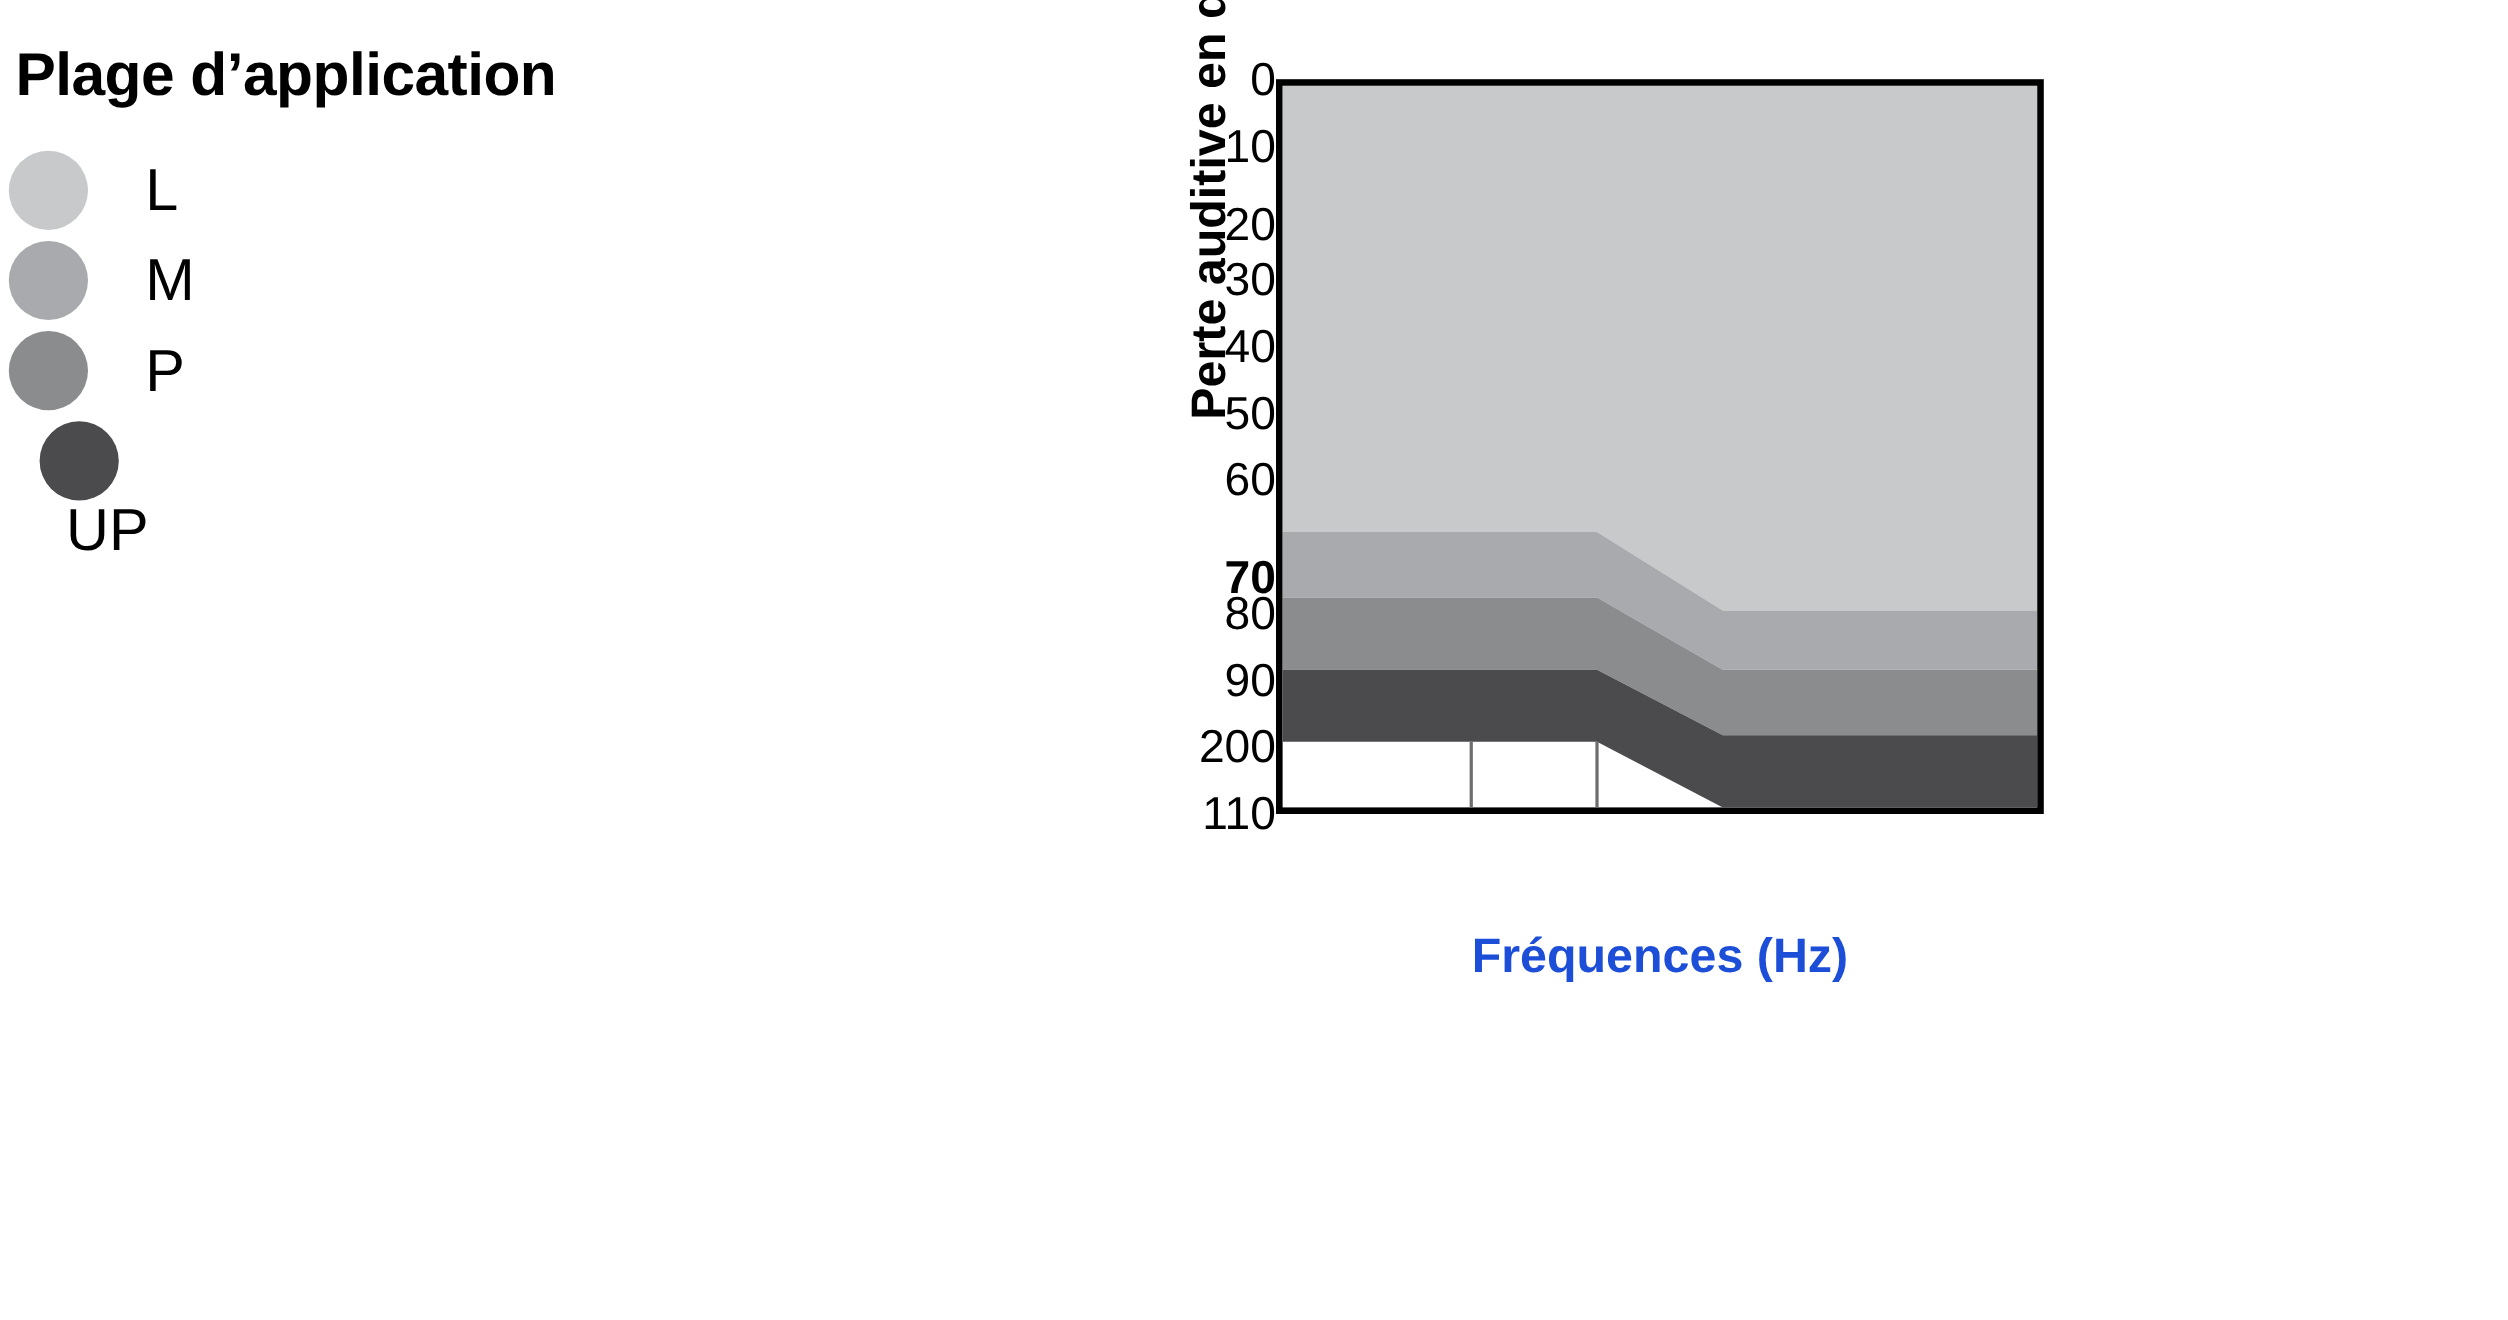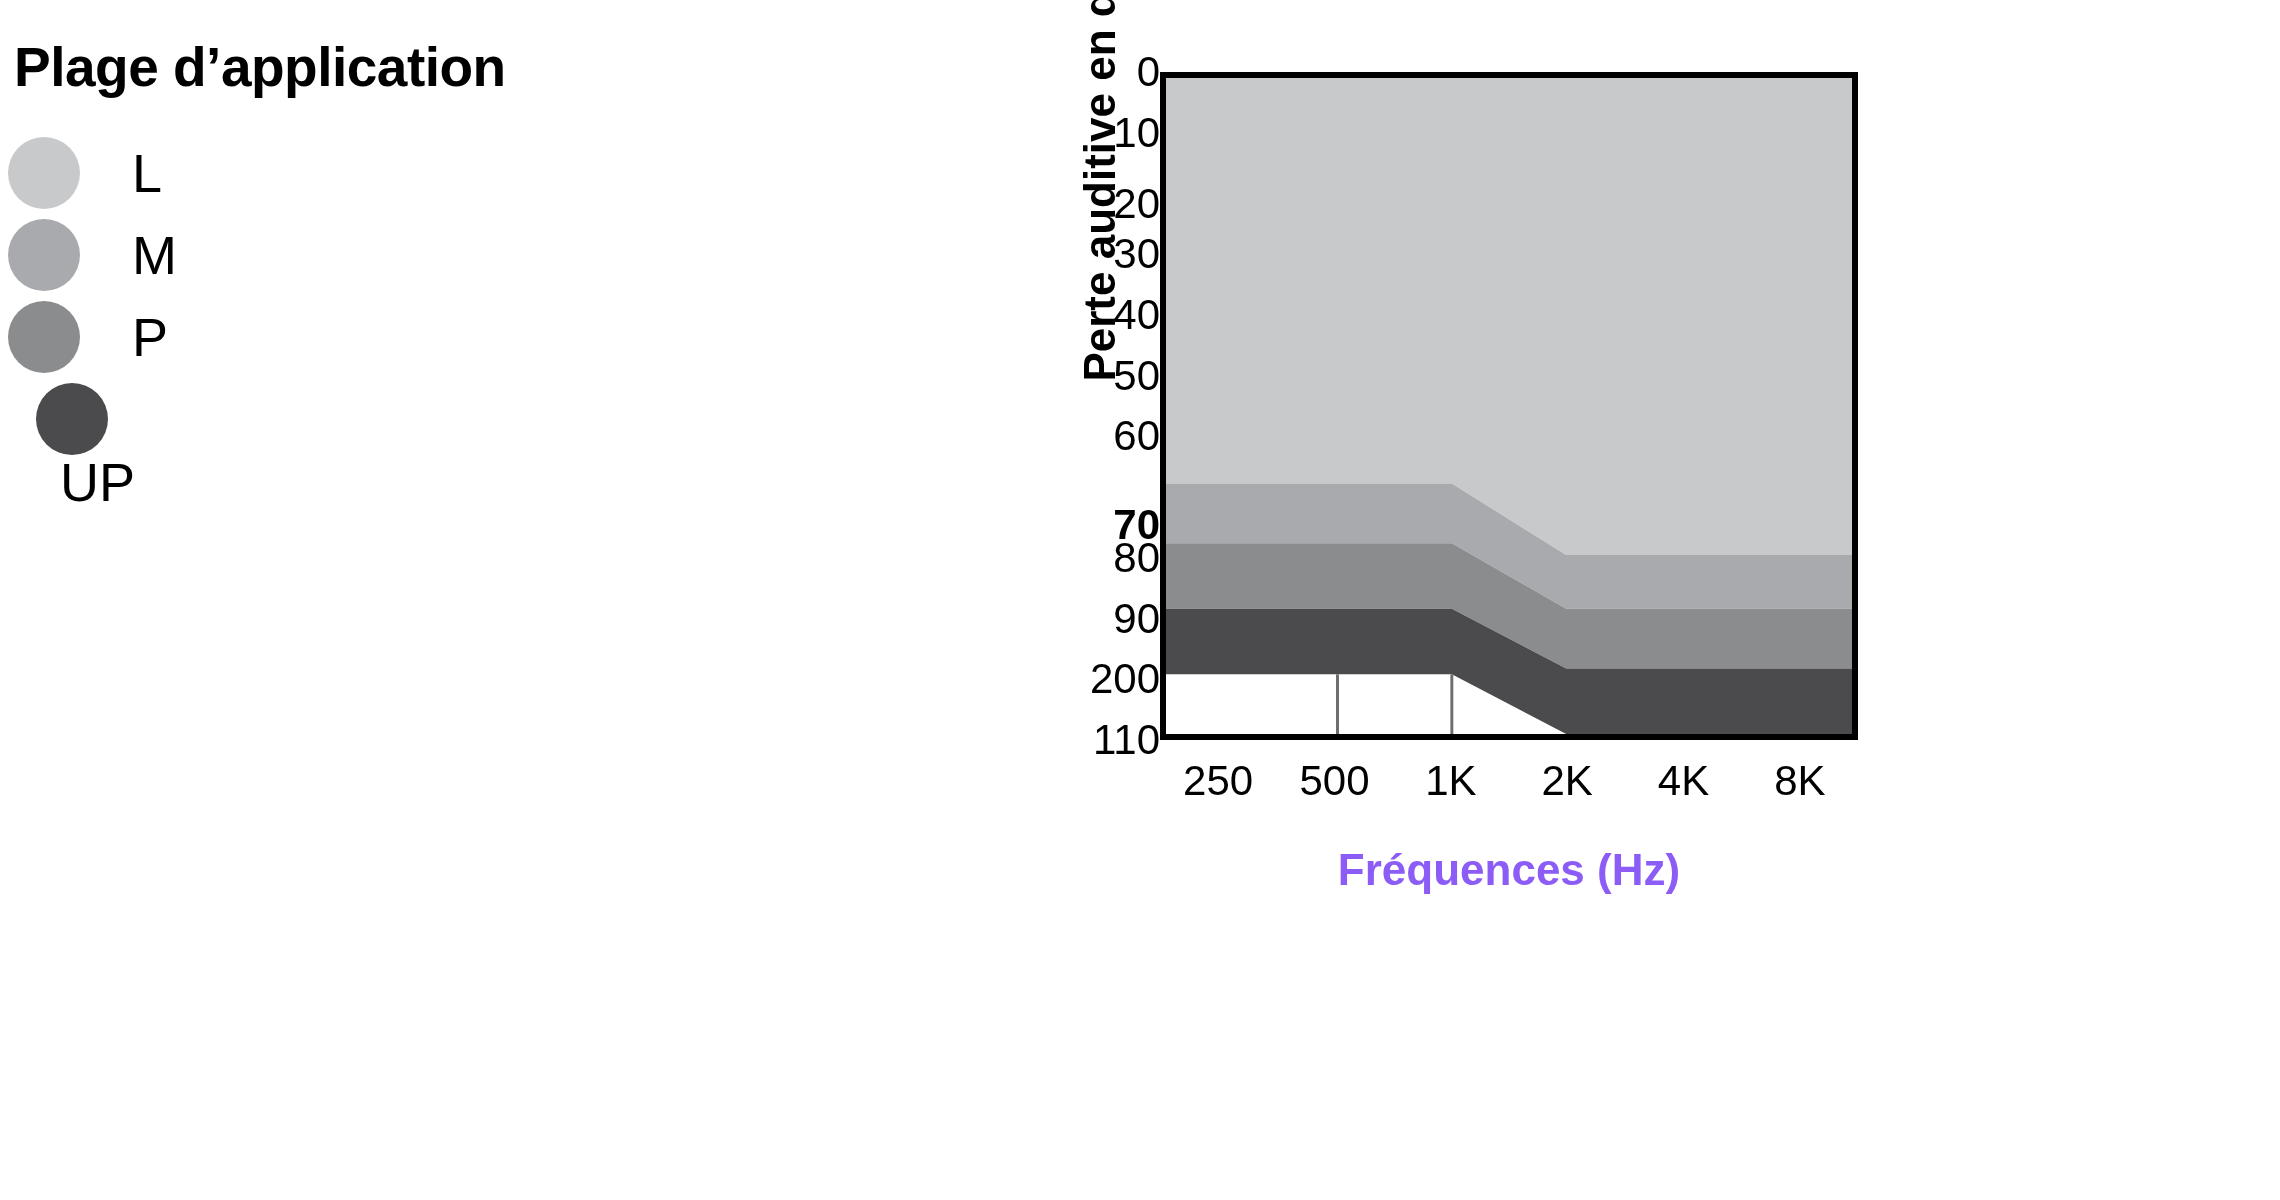--- a/index.html
+++ b/index.html
@@ -47,21 +47,21 @@
     border:6px solid #000;box-sizing:border-box;background:#ffffff;
   }
   #plot-svg{display:block;width:100%;height:100%;}
   #x-ticklabels{position:absolute;left:260px;top:760px;width:698px;height:60px;}
   .xtick{
     position:absolute;font-size:42px;color:#000;line-height:1;
     white-space:nowrap;transform:translateX(-50%);
   }
   #x-axis-title{
     position:absolute;left:260px;top:845px;width:698px;
-    text-align:center;font-size:44px;font-weight:bold;color:#8b5cf6;
+    text-align:center;font-size:44px;font-weight:bold;color:#1d4ed8;
     white-space:nowrap;
   }
 </style>
 </head>
 <body>
 
 <div id="legend-panel">
   <div id="legend-title">Plage d’application</div>
 
   <div class="legend-item" id="legend-item-0">
@@ -108,23 +108,15 @@
     <svg id="plot-svg" viewBox="0 0 698 668" preserveAspectRatio="none">
         <path d="M 0 0 L 174.5 0 L 290.8333333333333 0 L 407.16666666666663 0 L 523.5 0 L 698 0 L 698 485.8181818181818 L 523.5 485.8181818181818 L 407.16666666666663 485.8181818181818 L 290.8333333333333 412.94545454545454 L 174.5 412.94545454545454 L 0 412.94545454545454 Z" fill="#c8c9cb"></path>
         <path d="M 0 412.94545454545454 L 174.5 412.94545454545454 L 290.8333333333333 412.94545454545454 L 407.16666666666663 485.8181818181818 L 523.5 485.8181818181818 L 698 485.8181818181818 L 698 540.4727272727273 L 523.5 540.4727272727273 L 407.16666666666663 540.4727272727273 L 290.8333333333333 473.6727272727273 L 174.5 473.6727272727273 L 0 473.6727272727273 Z" fill="#a8aaad"></path>
         <path d="M 0 473.6727272727273 L 174.5 473.6727272727273 L 290.8333333333333 473.6727272727273 L 407.16666666666663 540.4727272727273 L 523.5 540.4727272727273 L 698 540.4727272727273 L 698 601.2 L 523.5 601.2 L 407.16666666666663 601.2 L 290.8333333333333 540.4727272727273 L 174.5 540.4727272727273 L 0 540.4727272727273 Z" fill="#8a8c8e"></path>
         <path d="M 0 540.4727272727273 L 174.5 540.4727272727273 L 290.8333333333333 540.4727272727273 L 407.16666666666663 601.2 L 523.5 601.2 L 698 601.2 L 698 668 L 523.5 668 L 407.16666666666663 668 L 290.8333333333333 607.2727272727273 L 174.5 607.2727272727273 L 0 607.2727272727273 Z" fill="#4b4b4d"></path>
         <line x1="174.5" x2="174.5" y1="607.2727272727273" y2="668" stroke="#6e6e6e" stroke-width="3"></line>
         <line x1="290.8333333333333" x2="290.8333333333333" y1="607.2727272727273" y2="668" stroke="#6e6e6e" stroke-width="3"></line>
       </svg>
   </div>
 
-  <div id="x-ticklabels">
-      <div class="xtick" style="left: 58.1667px;">250</div>
-      <div class="xtick" style="left: 174.5px;">500</div>
-      <div class="xtick" style="left: 290.833px;">1K</div>
-      <div class="xtick" style="left: 407.167px;">2K</div>
-      <div class="xtick" style="left: 523.5px;">4K</div>
-      <div class="xtick" style="left: 639.833px;">8K</div>
-    </div>
 
   <div id="x-axis-title">Fréquences (Hz)</div>
 </div>
 
 </body></html>

